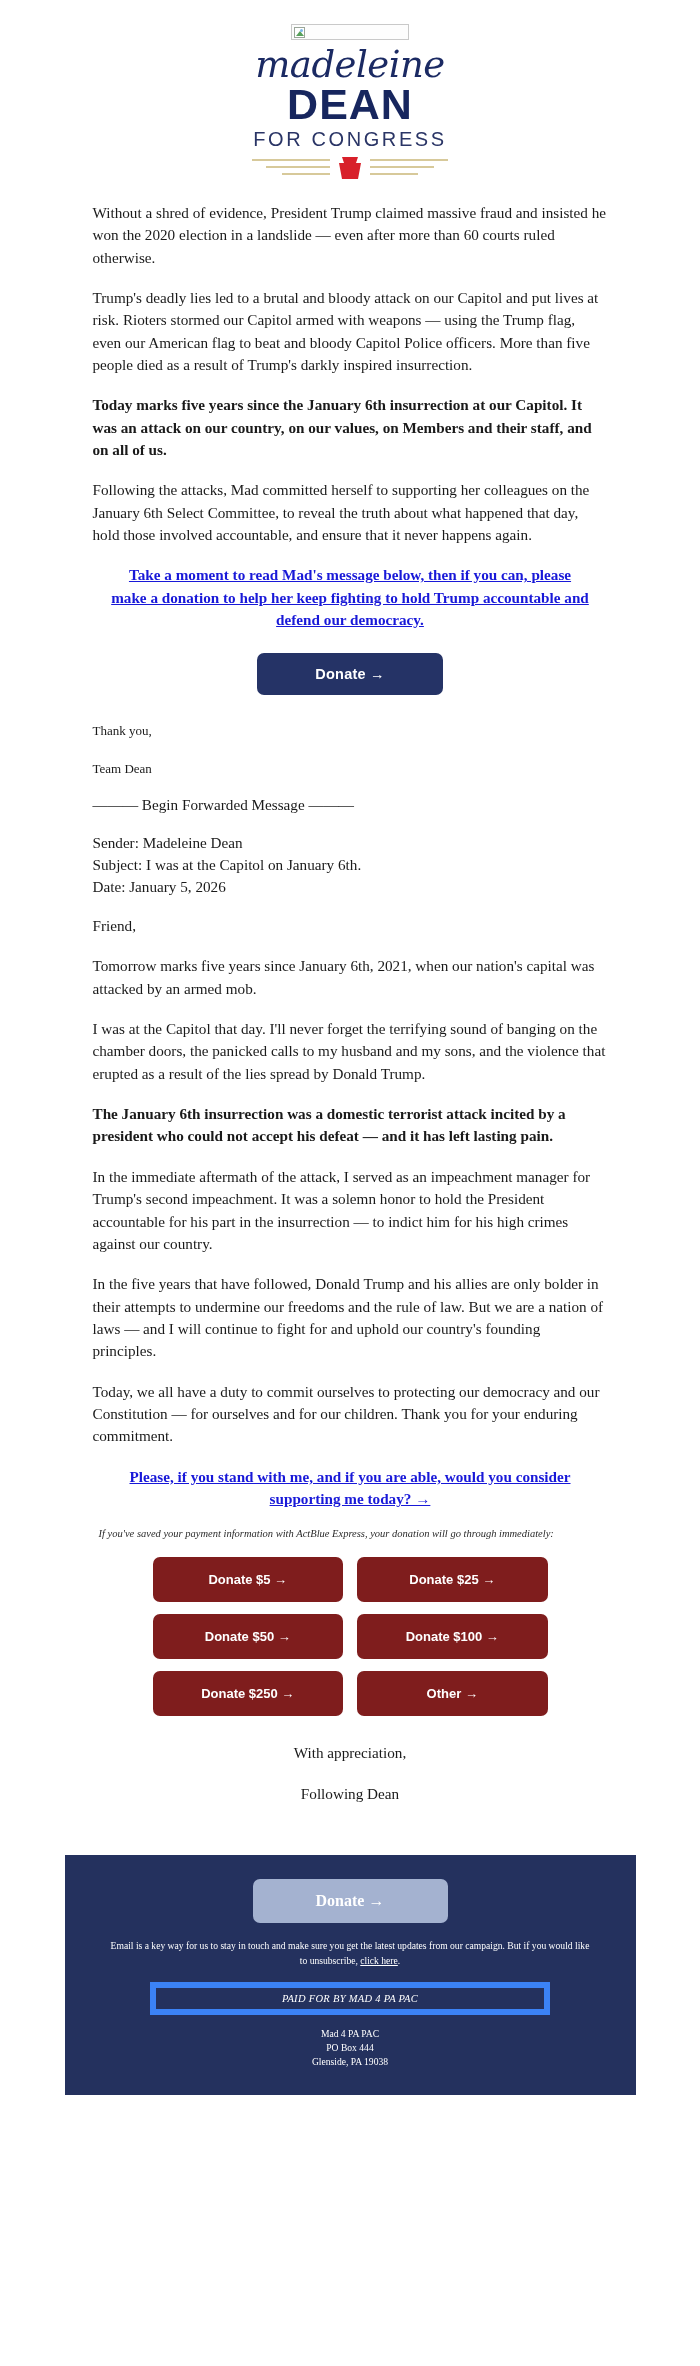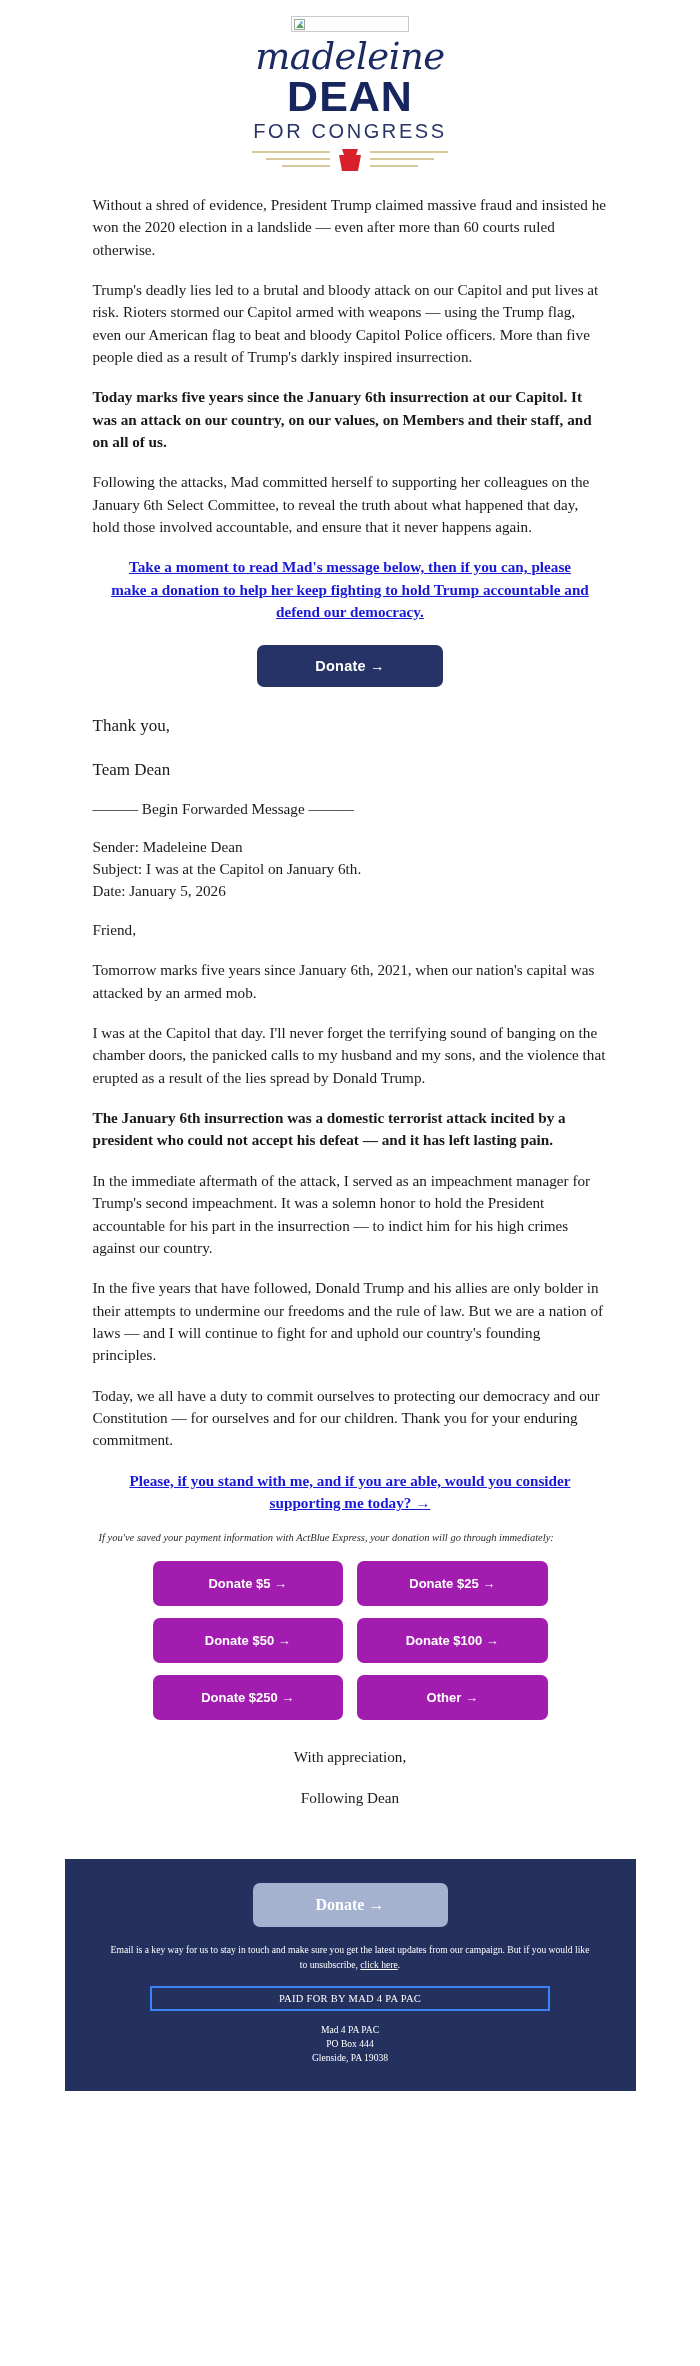--- a/index.html
+++ b/index.html
@@ -3,21 +3,21 @@
 <meta charset="utf-8">
 <style>
   * { box-sizing: border-box; }
   html, body { margin: 0; padding: 0; }
   body {
     width: 700px;
     background: #ffffff;
     font-family: "Liberation Serif", "DejaVu Serif", serif;
     color: #1a1a1a;
   }
-  .email-wrap { width: 571px; margin: 0 auto; background: #ffffff; }
+  .email-wrap { width: 571px; margin: 8px auto; background: #ffffff; }
 
   
   .header { padding: 10px 0 4px 0; text-align: center; }
   .broken-img {
     width: 118px; height: 16px; margin: 6px auto 6px auto;
     border: 1px solid #c9c9c9; background: #fdfdfd;
     display: flex; align-items: center; padding-left: 2px;
   }
   .broken-img-glyph {
     width: 11px; height: 11px; position: relative;
@@ -114,21 +114,21 @@
     padding: 13px 0;
     width: 186px;
     border-radius: 7px;
     text-align: center;
     text-decoration: none;
     cursor: pointer;
     border: none;
   }
 
   
-  .sig { font-size: 17px; line-height: 1.5; margin: 0 0 18px 0; }
+  .sig { font-size: 13px; line-height: 1.5; margin: 0 0 18px 0; }
   .fwd-divider {
     font-size: 15.2px;
     margin: 2px 0 18px 0;
     color: #1a1a1a;
     letter-spacing: 0px;
   }
   .meta-block { font-size: 15.2px; line-height: 1.42; margin: 0 0 18px 0; }
 
   
   .link2-para {
@@ -152,21 +152,21 @@
 
   
   .amt-grid {
     display: grid;
     grid-template-columns: 1fr 1fr;
     gap: 12px 14px;
     padding: 0 60px;
     margin-bottom: 26px;
   }
   .amt-btn {
-    background: #a21caf;
+    background: #7f1d1d;
     color: #ffffff;
     font-family: "Liberation Sans", "DejaVu Sans", sans-serif;
     font-weight: bold;
     font-size: 13px;
     padding: 15px 4px;
     border-radius: 7px;
     text-align: center;
     text-decoration: none;
     cursor: pointer;
     border: none;
@@ -200,27 +200,28 @@
   }
   .footer-text {
     color: #ffffff;
     font-size: 9.6px;
     line-height: 1.5;
     max-width: 480px;
     margin: 0 auto 14px auto;
   }
   .footer-text a { color: #ffffff; text-decoration: underline; }
   .paid-box {
-    border: 2px solid #3b82f6;
+    border: 6px solid #3b82f6;
     color: #ffffff;
     font-size: 10.5px;
     letter-spacing: 0.3px;
     padding: 5px 0;
     max-width: 400px;
     margin: 0 auto 12px auto;
+    font-style: italic;
   }
   .addr {
     color: #ffffff;
     font-size: 9.6px;
     line-height: 1.45;
   }
 </style>
 </head>
 <body>
 

